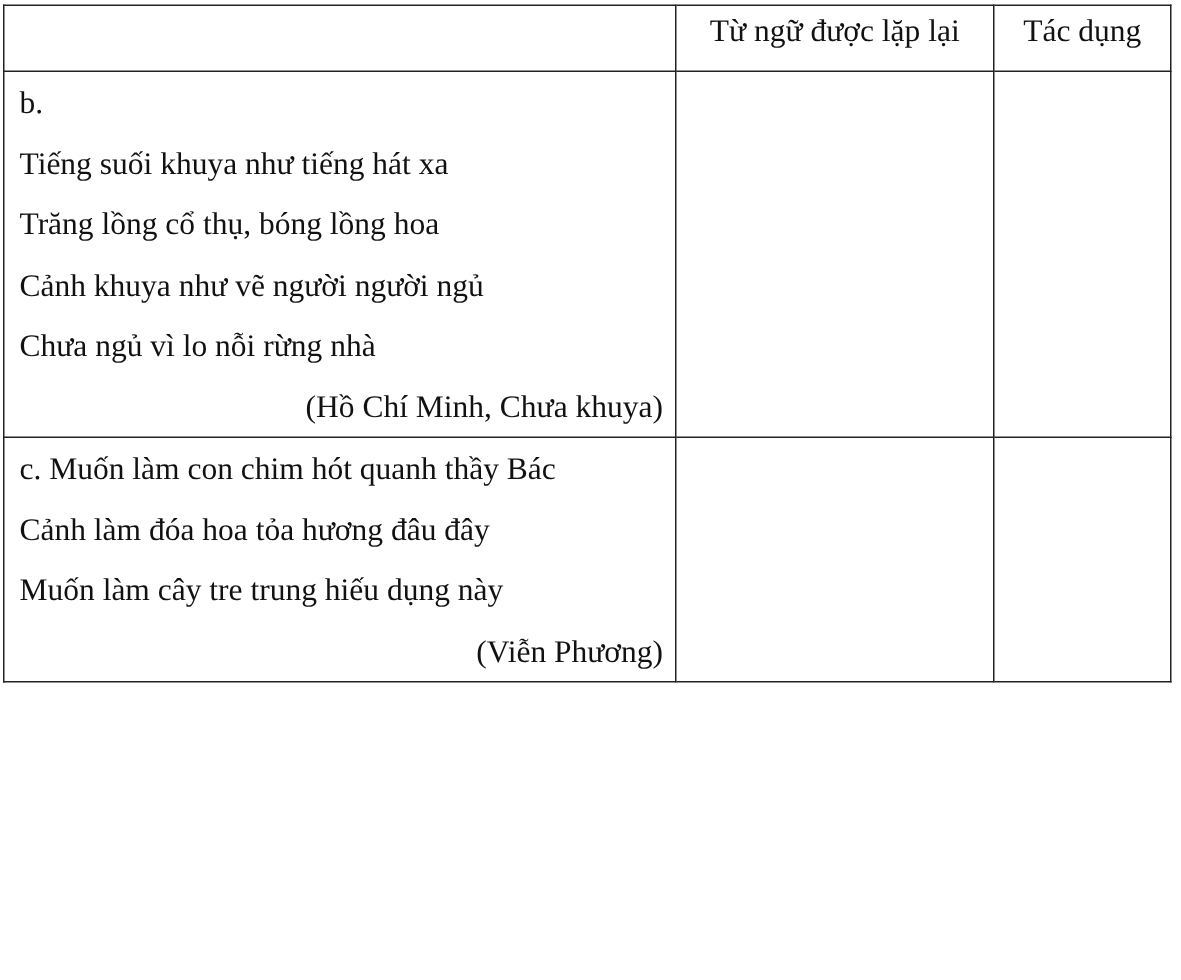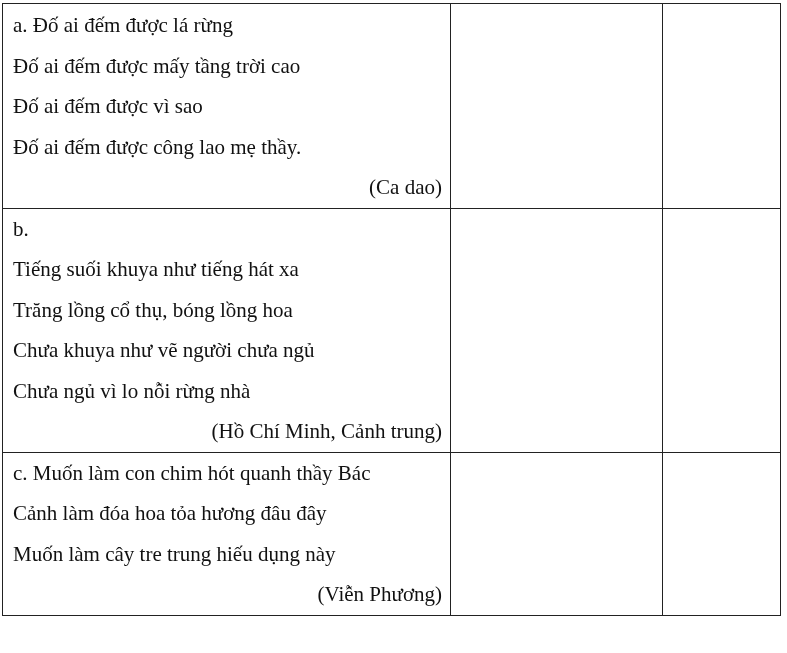--- a/index.html
+++ b/index.html
@@ -23,44 +23,42 @@
 </head>
 <body>
 
 <table class="tbl">
   <colgroup>
     <col class="col1">
       <col class="col2">
       <col class="col3">
   </colgroup>
   <tbody>
+      <tr class="hdr">
+    <th>
+          <span class="t"></span>
+        </th>
+    <th>
+          <span class="t">Từ ngữ được lặp lại</span>
+        </th>
+    <th>
+          <span class="t">Tác dụng</span>
+        </th>
+  </tr>
 
-  <tr class="rowa">
-    <td class="poem-cell">
-      <div class="poem-a">
-        <span class="line">a. Đố ai đếm được lá rừng</span>
-        <span class="line">Đố ai đếm được mấy tầng trời cao</span>
-        <span class="line">Đố ai đếm được vì sao</span>
-        <span class="line">Đố ai đếm được công lao mẹ thầy.</span>
-        <span class="line src">(Ca dao)</span>
-      </div>
-    </td>
-    <td></td>
-    <td></td>
-  </tr>
 
   <tr class="rowb">
     <td class="poem-cell">
       <div>
         <span class="line">b.</span>
         <span class="line">Tiếng suối khuya như tiếng hát xa</span>
         <span class="line">Trăng lồng cổ thụ, bóng lồng hoa</span>
-        <span class="line">Chưa khuya như vẽ người chưa ngủ</span>
+        <span class="line">Cảnh khuya như vẽ người người ngủ</span>
         <span class="line">Chưa ngủ vì lo nỗi rừng nhà</span>
-        <span class="line src">(Hồ Chí Minh, Cảnh trung)</span>
+        <span class="line src">(Hồ Chí Minh, Chưa khuya)</span>
       </div>
     </td>
     <td></td>
     <td></td>
   </tr>
 
   <tr class="rowc">
     <td class="poem-cell">
       <div>
         <span class="line">c. Muốn làm con chim hót quanh thầy Bác</span>

